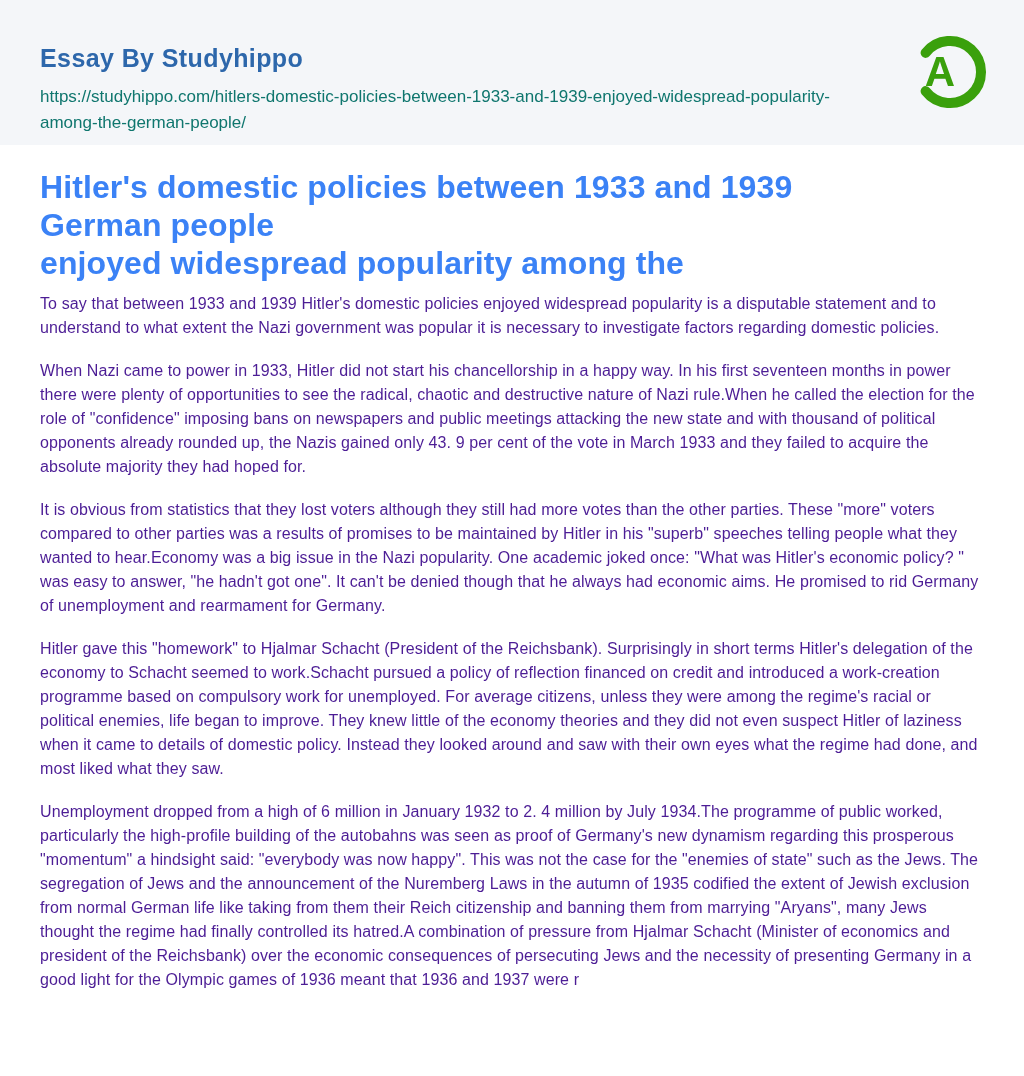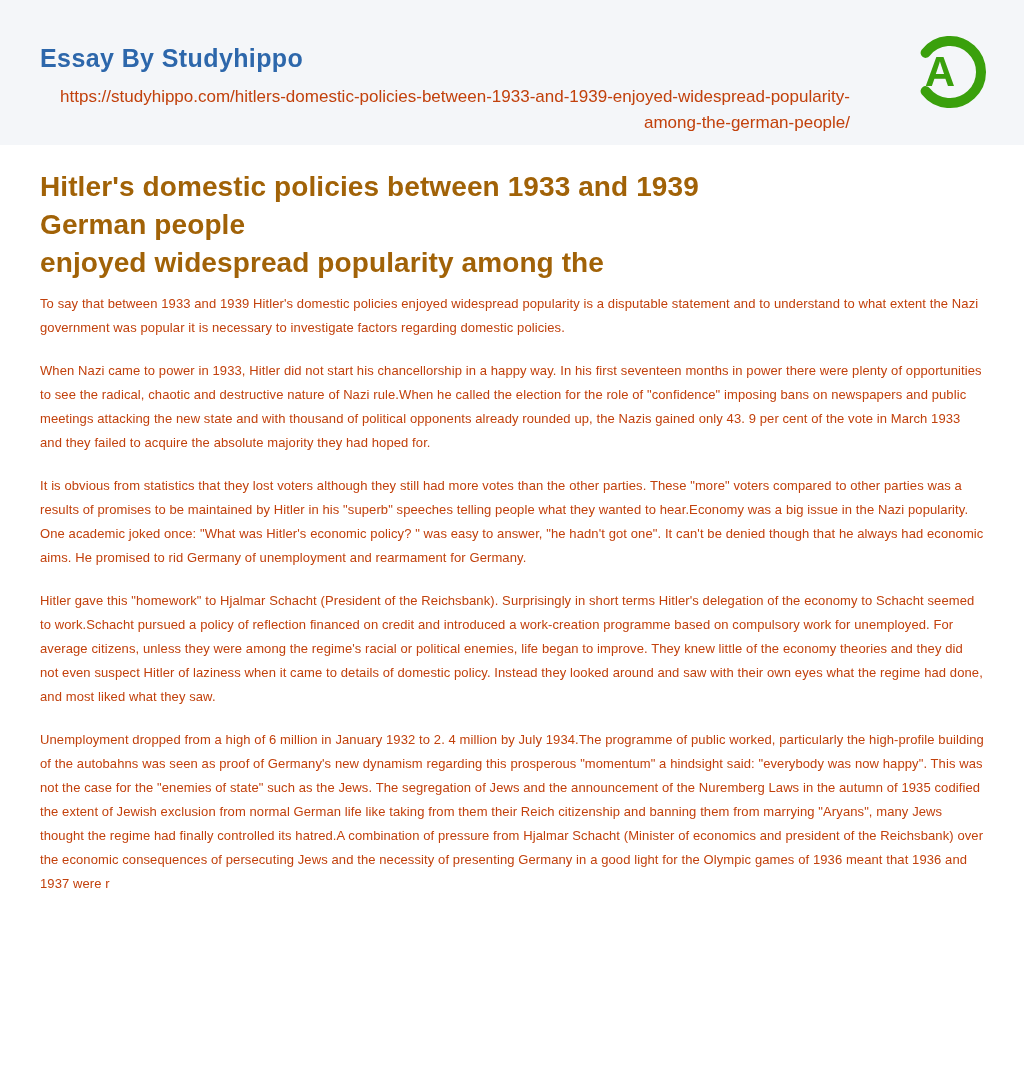--- a/index.html
+++ b/index.html
@@ -15,71 +15,70 @@
     min-height: 1076px;
     background: #ffffff;
     overflow: hidden;
   }
   
   .header {
     position: relative;
     width: 1024px;
     height: 145px;
     background: #f4f6f9;
-    text-align: right;
   }
   .site-title {
     position: absolute;
     left: 40px;
     top: 44px;
     font-size: 25px;
     font-weight: 700;
     letter-spacing: 0.4px;
     color: #2d67ab;
     margin: 0;
   }
   .site-url {
     position: absolute;
     left: 40px;
     top: 84px;
     max-width: 810px;
     font-size: 17px;
     line-height: 26px;
-    color: #c2410c;
+    color: #0f766e;
     text-decoration: none;
     overflow-wrap: break-word;
     word-break: break-word;
   }
   .logo {
     position: absolute;
     left: 913px;
     top: 35px;
     width: 74px;
     height: 74px;
   }
   
   .content {
     padding: 0 40px;
   }
   .article-title {
     margin: 23px 0 10px 0;
-    font-size: 28px;
+    font-size: 32px;
     line-height: 38px;
     font-weight: 700;
-    color: #a16207;
+    color: #3b82f6;
     letter-spacing: 0.1px;
   }
   .article-title .title-line { display: block; }
   .paragraphs p {
     margin: 0 0 19px 0;
     max-width: 945px;
-    font-size: 13px;
+    font-size: 16px;
     line-height: 24px;
     letter-spacing: 0.1px;
-    color: #c2410c;
+    color: #4c1d95;
   }
 </style>
 </head>
 <body>
 
 <div class="page">
 
   <div class="header">
     <h2 class="site-title">Essay By Studyhippo</h2>
 

